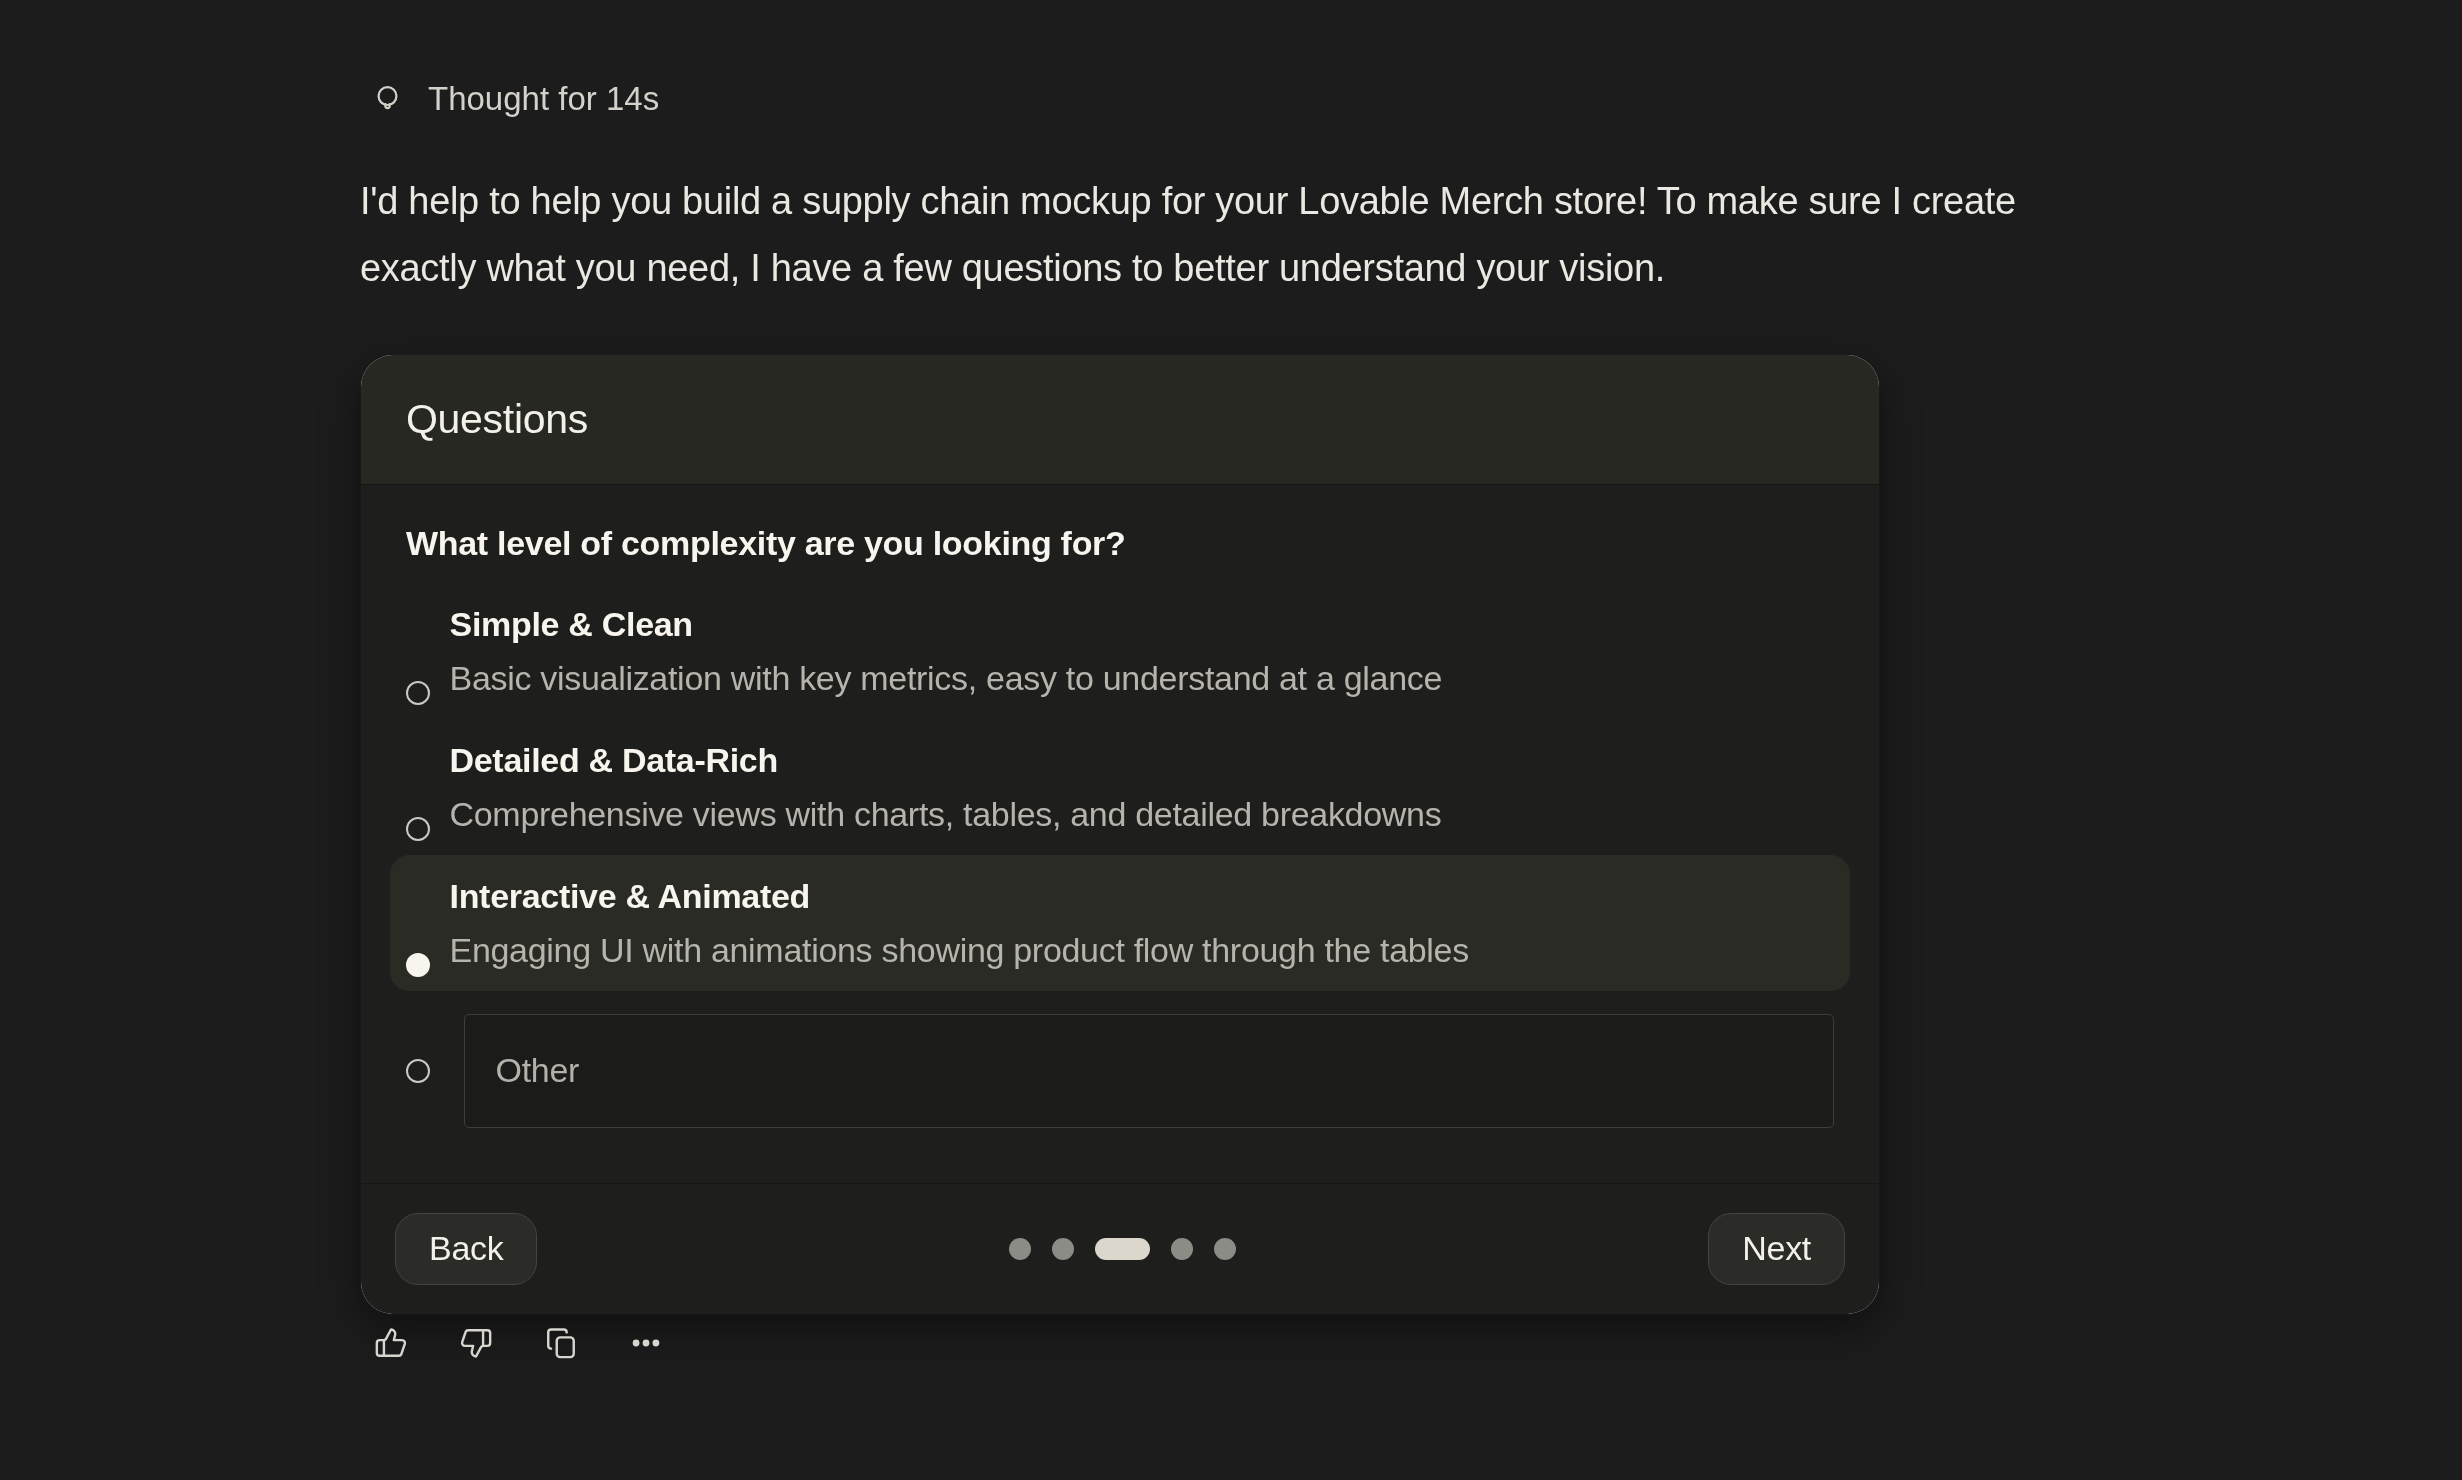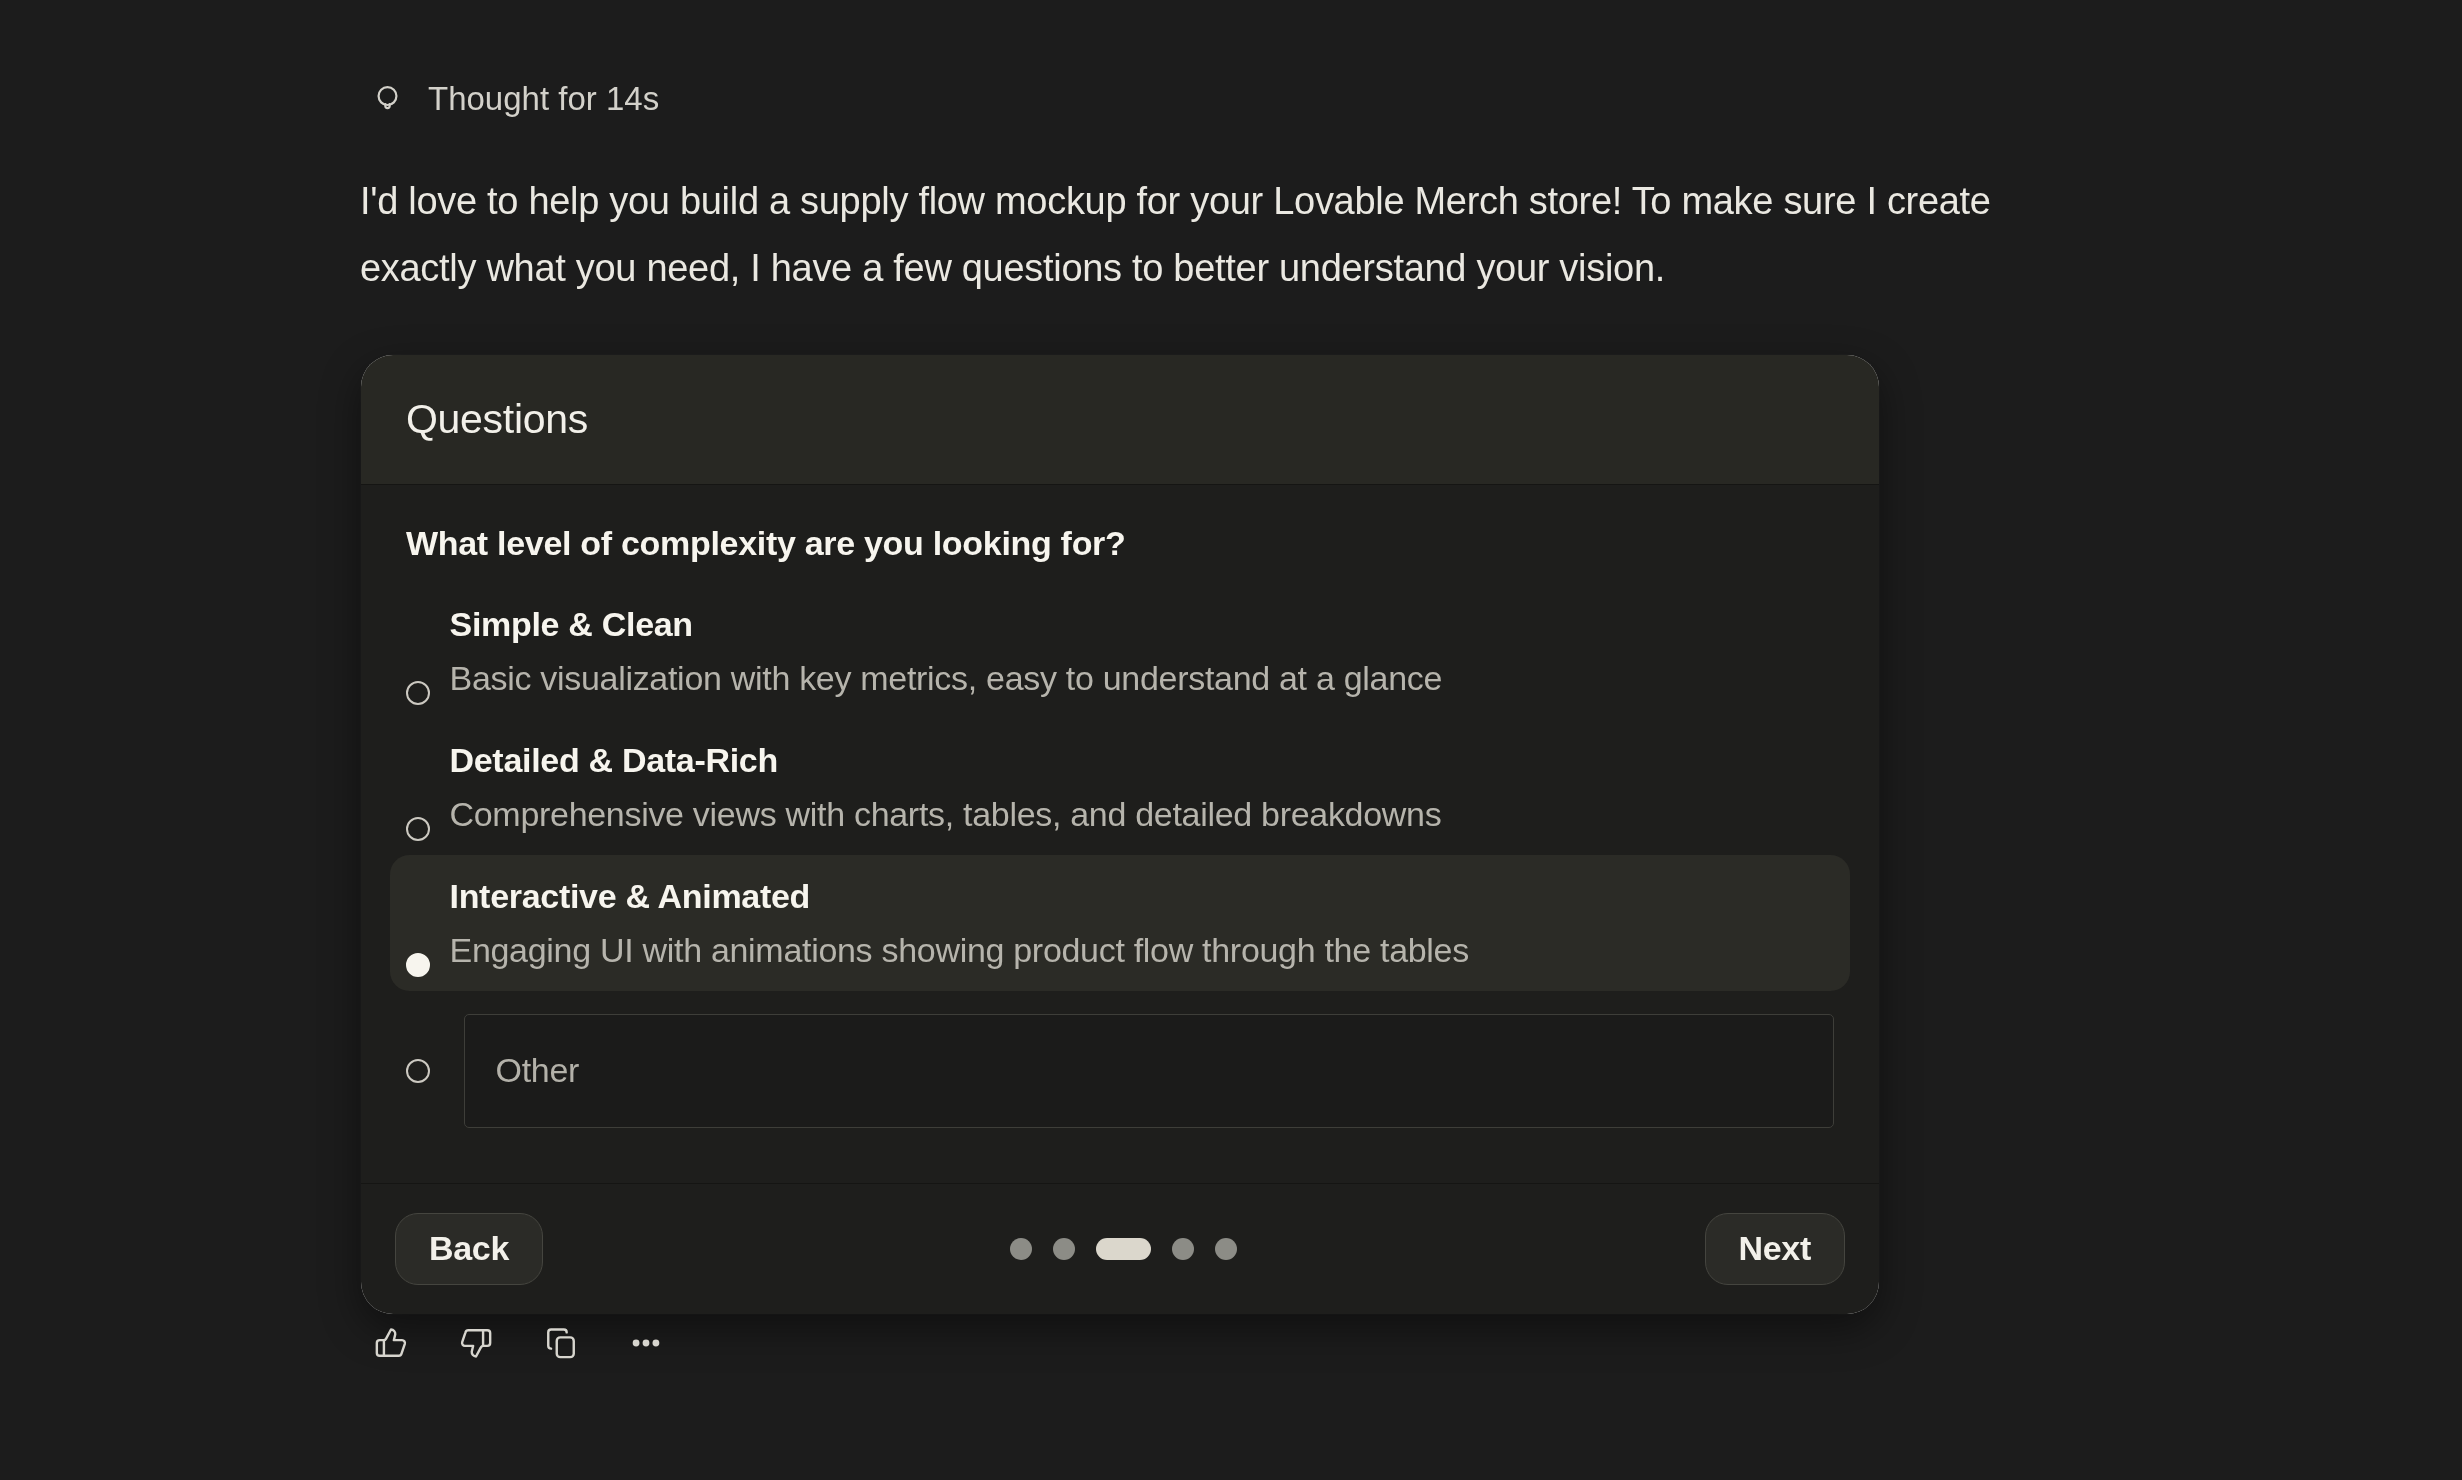--- a/index.html
+++ b/index.html
@@ -74,21 +74,21 @@
   .other-input::placeholder { color:#b3b1a9; }
 
   .card-footer {
     display:flex; align-items:center; justify-content:space-between;
     padding:29px 34px; background:#1e1e1c;
     border-top:1.1px solid #151513;
   }
   .btn {
     height:72px; padding:0 33px;
     background:#2b2b27; border:1.1px solid #45453f; border-radius:23px;
-    color:#f3f1ea; font-size:34px; font-weight:700;
+    color:#f3f1ea; font-size:34px; font-weight:400;
     font-family:inherit; letter-spacing:-0.3px; cursor:pointer;
   }
   .dots { display:flex; align-items:center; gap:21px; }
   .dot { width:22px; height:22px; border-radius:574px; background:#8c8c86; }
   .dot.active { width:55px; background:#dbd7cc; }
 
   
   .actions {
     position:absolute; left:373px; top:1326px;
     display:flex; align-items:center; gap:49px;
@@ -108,21 +108,21 @@
     <span class="icon">
       <svg viewBox="0 0 24 24" fill="none" stroke="currentColor" stroke-width="1.6" stroke-linecap="round" stroke-linejoin="round">
         <circle cx="12" cy="9.5" r="6.5"></circle>
         <path d="M10.4 15.4v1.1c0 .95.7 1.7 1.6 1.7s1.6-.75 1.6-1.7v-1.1"></path>
       </svg>
     </span>
     <span>Thought for 14s</span>
   </div>
 
   <div class="message">
-    <div>I'd love to help you build a supply flow mockup for your Lovable Merch store! To make sure I create</div>
+    <div>I'd help to help you build a supply chain mockup for your Lovable Merch store! To make sure I create</div>
     <div>exactly what you need, I have a few questions to better understand your vision.</div>
   </div>
 
   <div class="card">
     <div class="card-header">
       <span>Questions</span>
     </div>
 
     <div class="card-body">
       <div class="question">What level of complexity are you looking for?</div>

